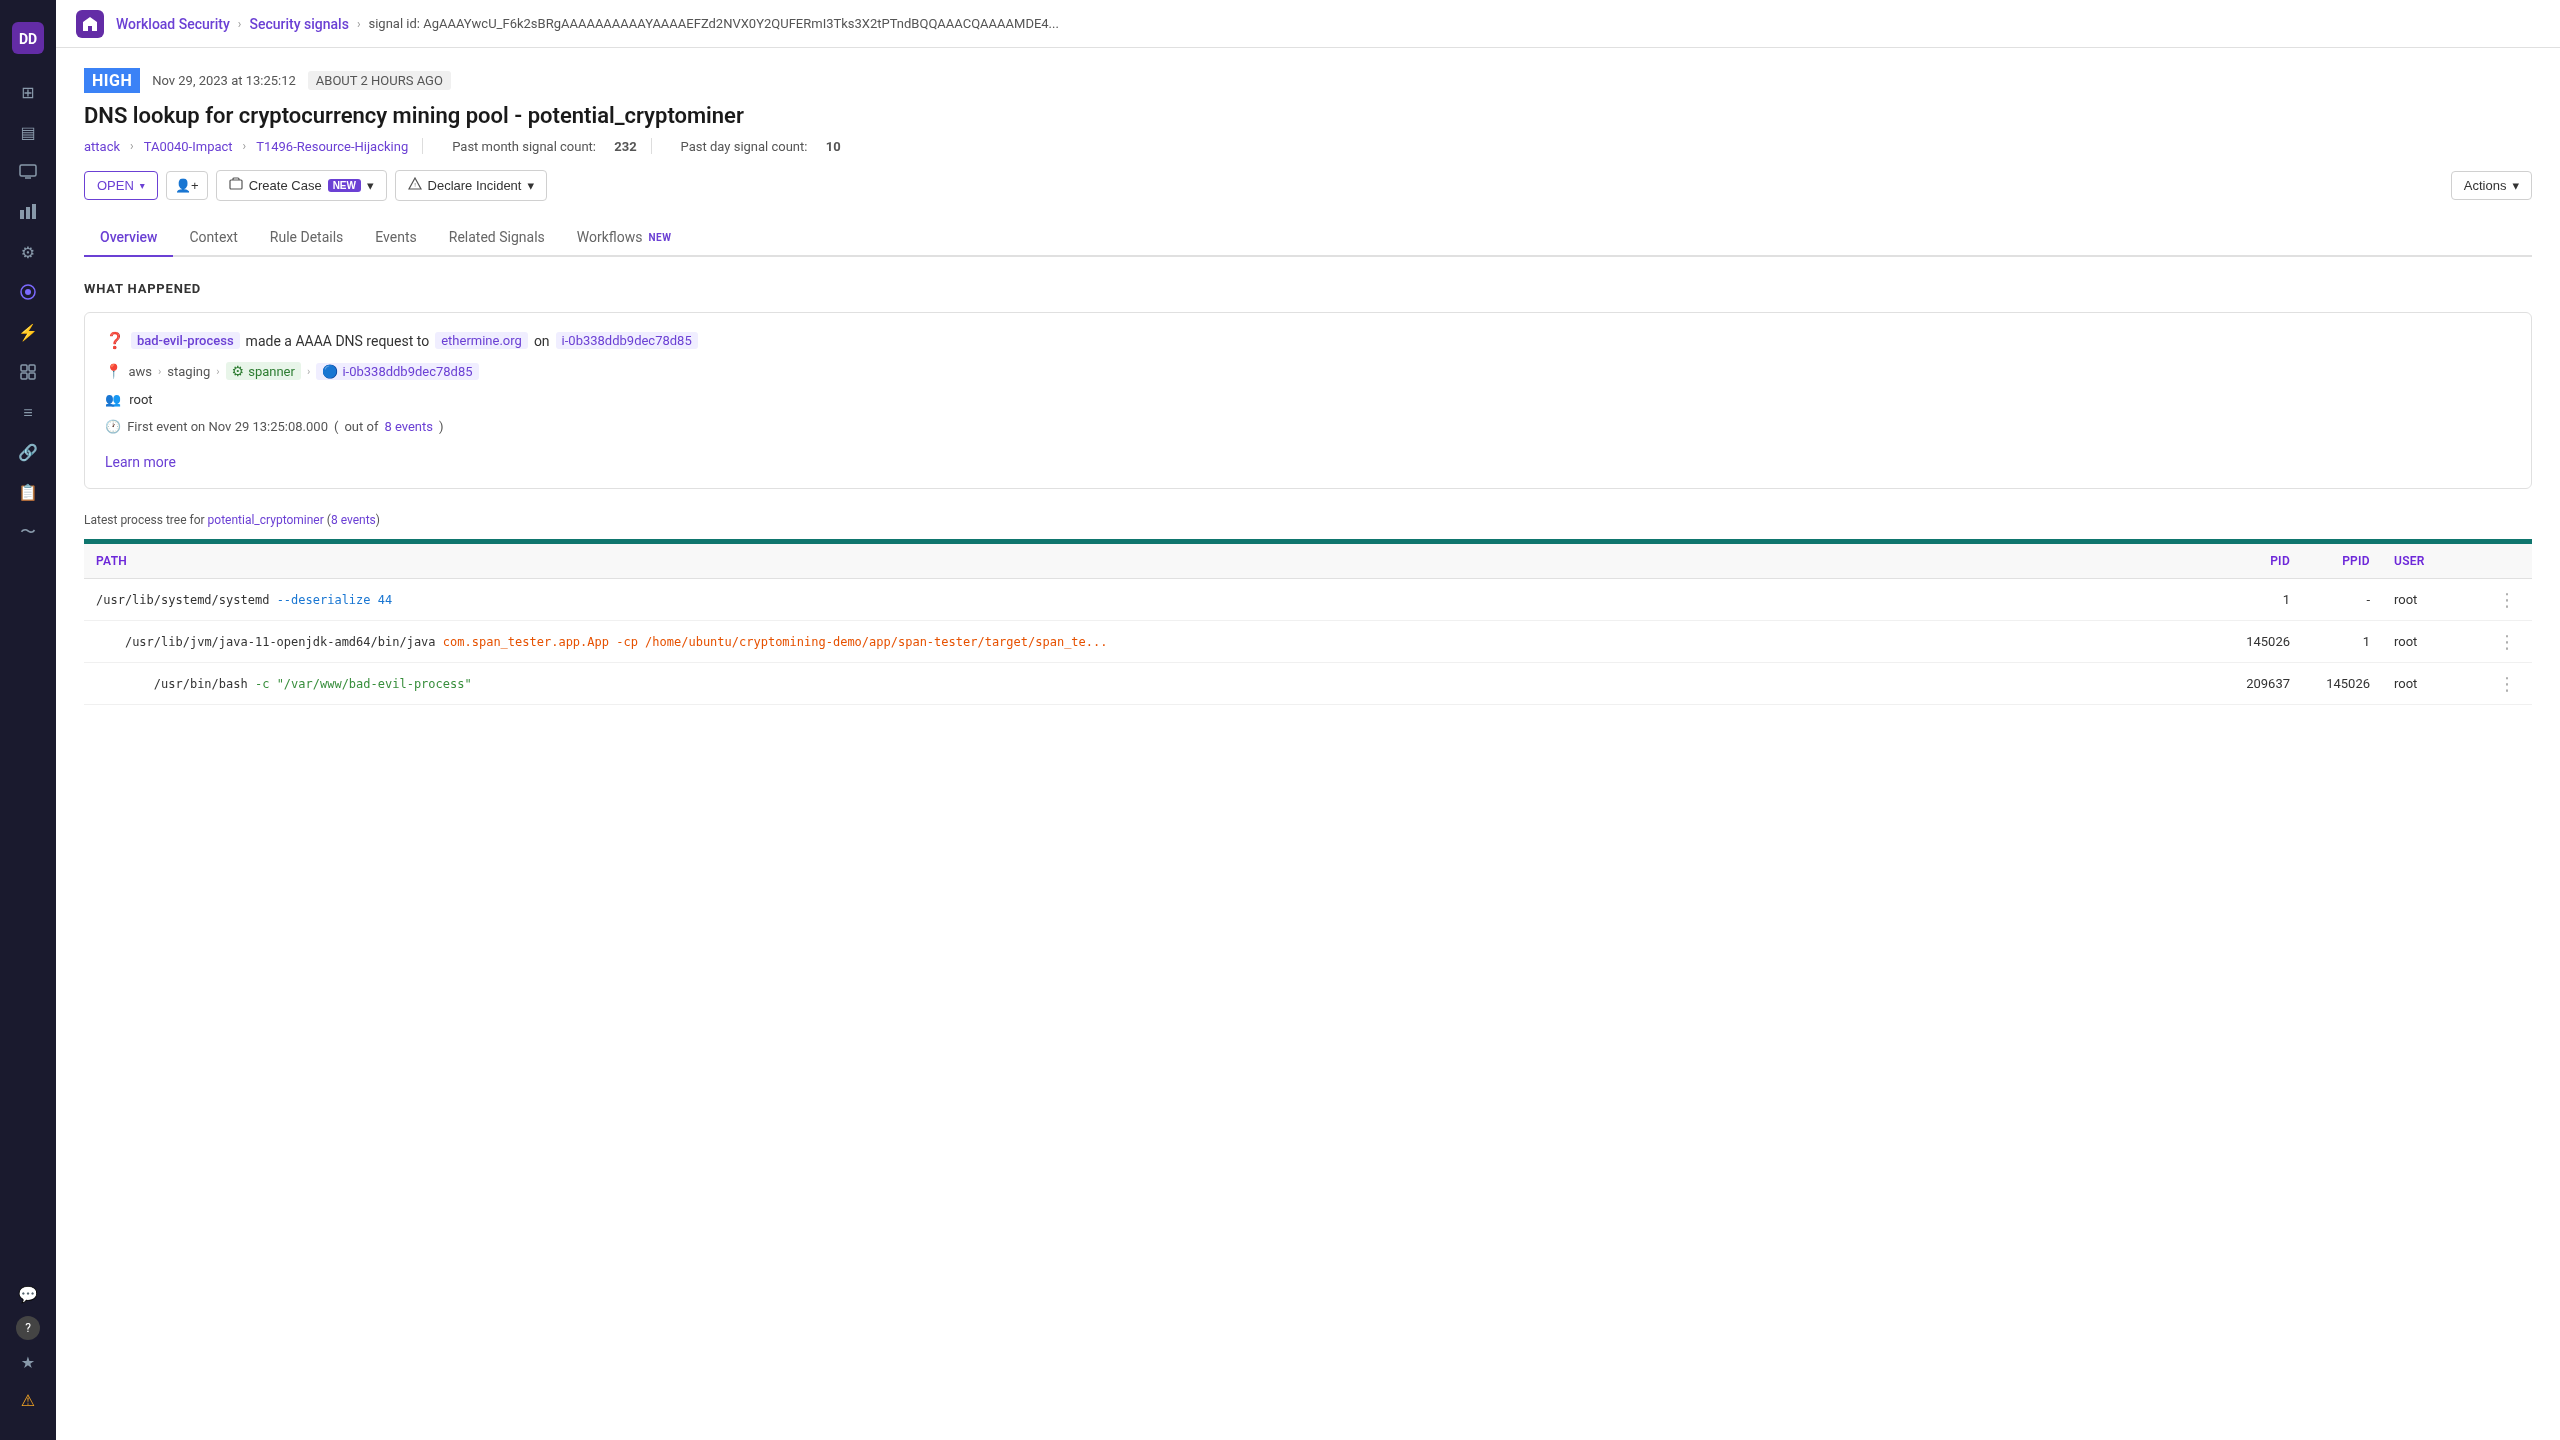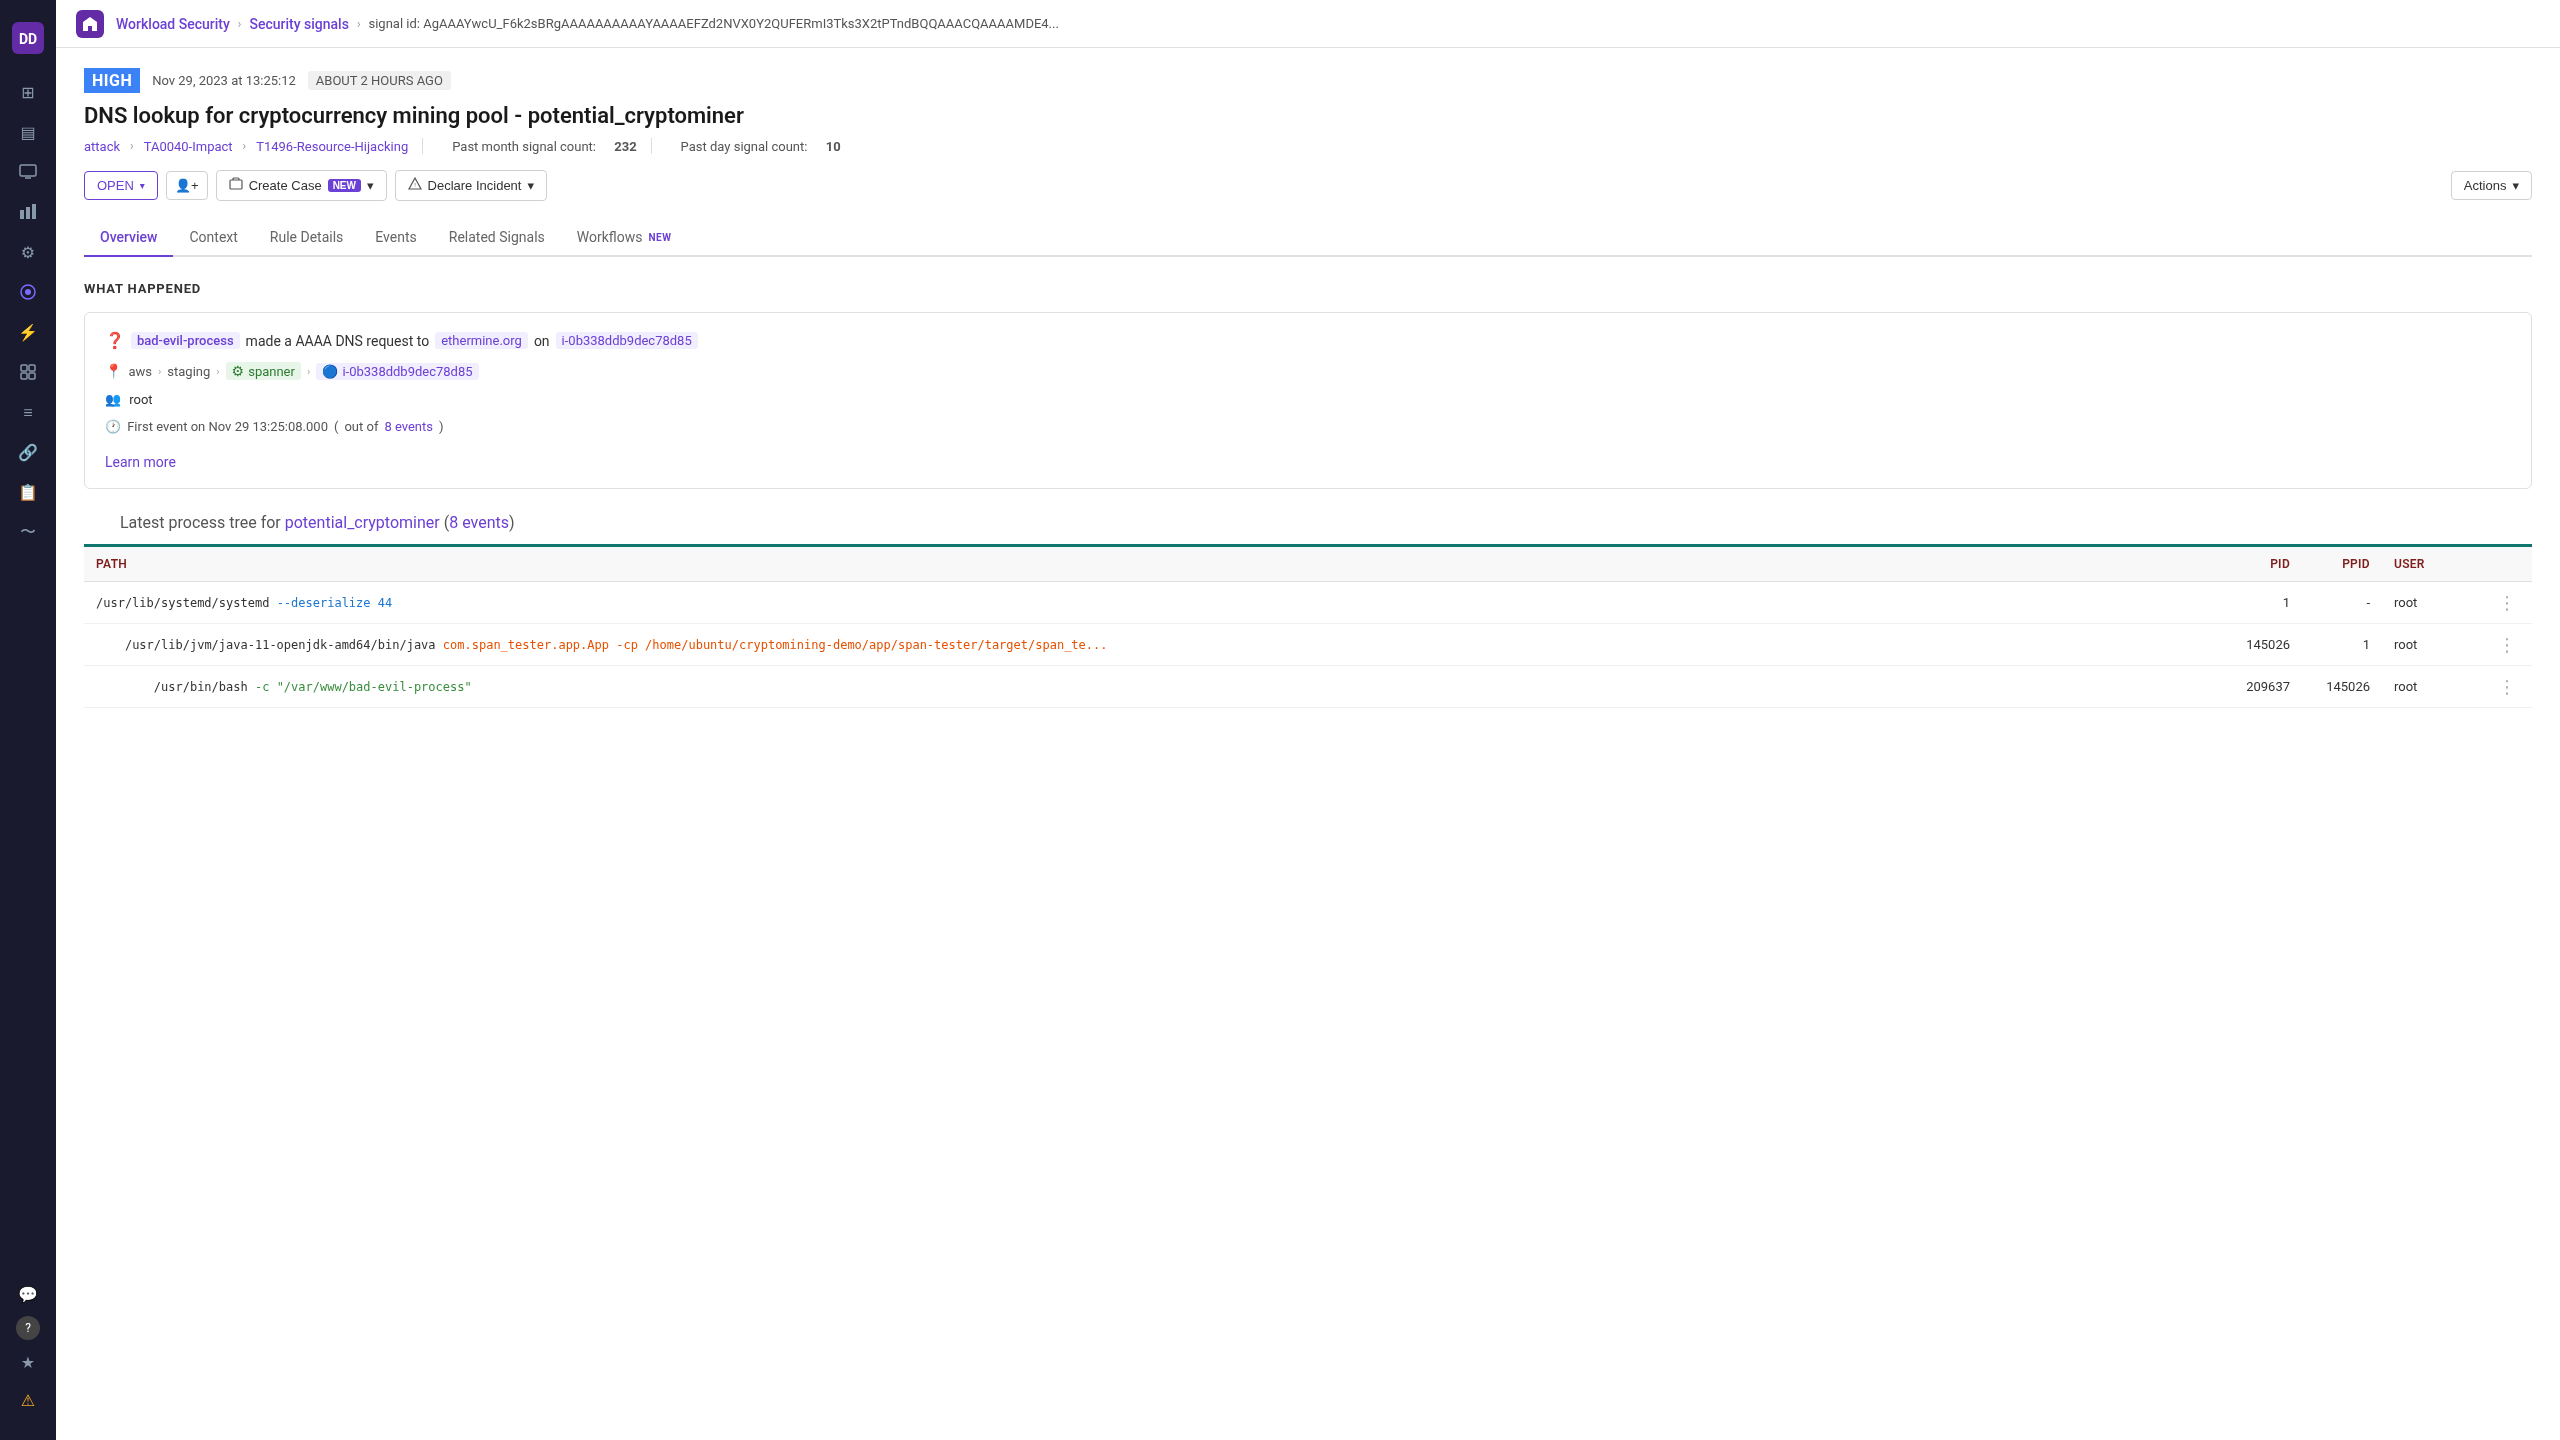--- a/index.html
+++ b/index.html
@@ -275,38 +275,37 @@
     }
     .events-link { color: #6b40d4; cursor: pointer; text-decoration: none; }
 
     
     .description { font-size: 14px; color: #444; margin-bottom: 8px; line-height: 1.5; }
     .learn-more { color: #6b40d4; font-size: 14px; cursor: pointer; text-decoration: none; }
 
     
     .process-tree-section { margin-top: 24px; }
     .process-tree-title {
-      font-size: 16px;
+      font-size: 12px;
       color: #555;
       margin-bottom: 12px;
-      margin-left: 36px;
     }
     .process-tree-title .rule-name { color: #6b40d4; }
 
     
     .process-table { width: 100%; border-collapse: collapse; font-size: 13px; }
     .process-table th {
       background: #f8f8f8;
       padding: 10px 12px;
       text-align: left;
       font-weight: 600;
-      color: #7f1d1d;
+      color: #6d28d9;
       font-size: 12px;
       border-bottom: 1px solid #e0e0e0;
-      border-top: 3px solid #0f766e;
+      border-top: 5px solid #0f766e;
       letter-spacing: 0.3px;
     }
     .process-table td {
       padding: 10px 12px;
       border-bottom: 1px solid #f0f0f0;
       vertical-align: middle;
       color: #333;
     }
     .process-table .path-col { color: #333; font-family: monospace; font-size: 12px; }
     .pid-col { text-align: right; color: #555; }

